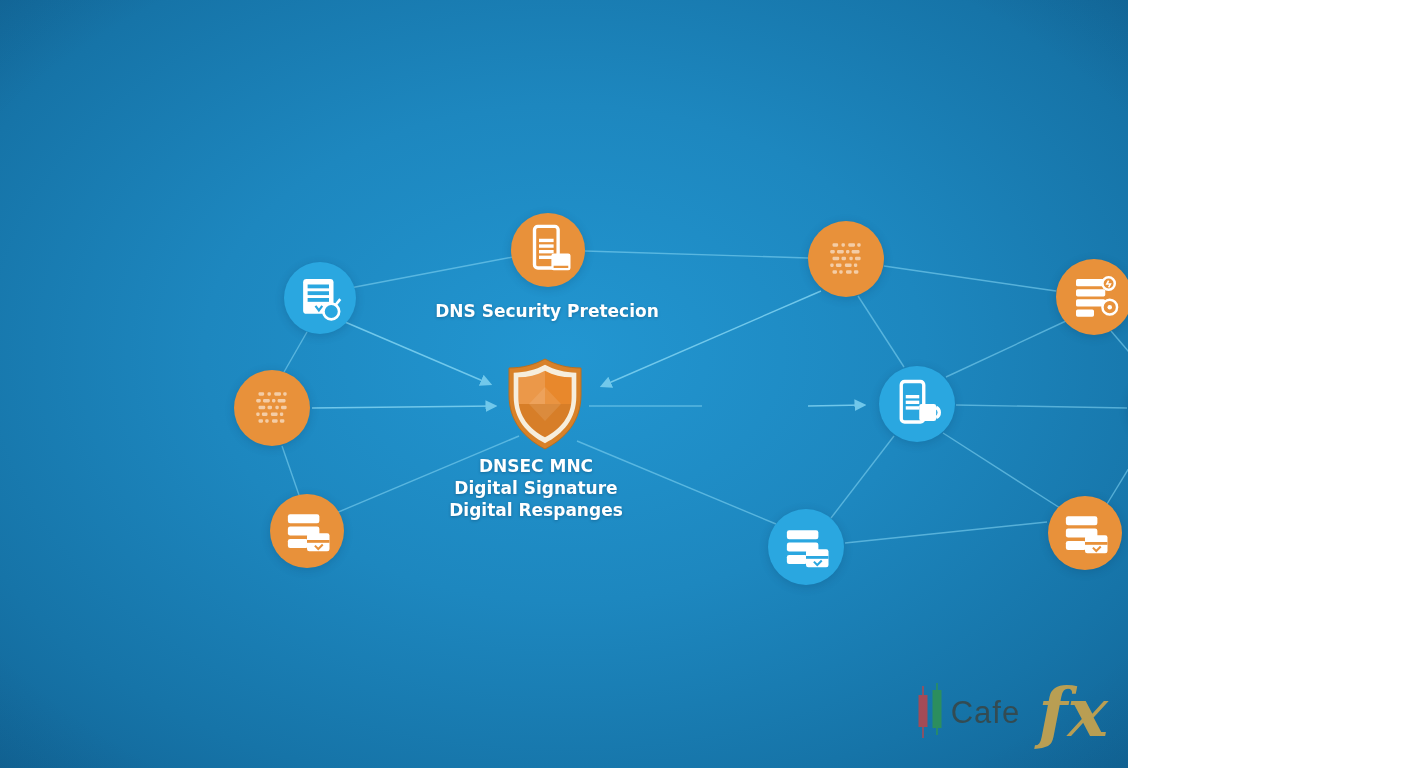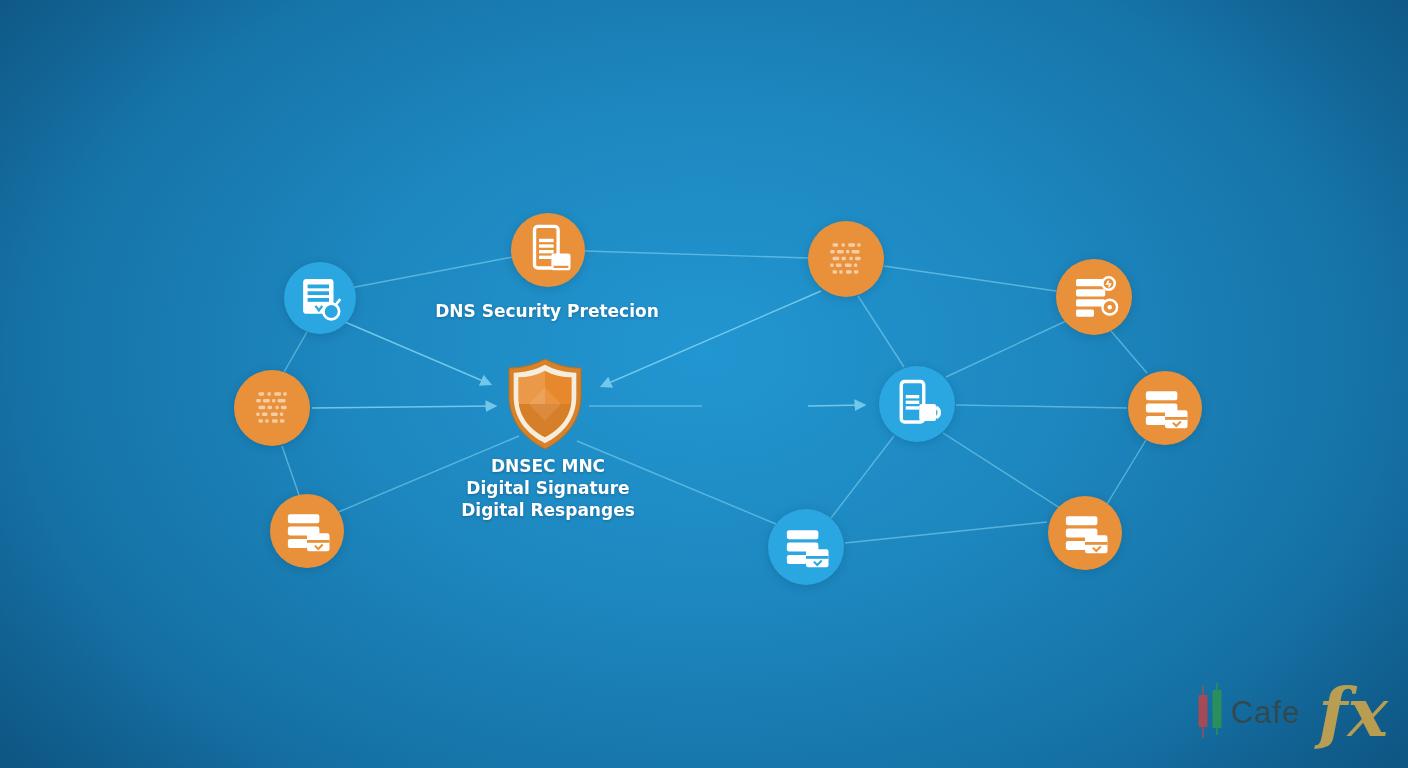--- a/index.html
+++ b/index.html
@@ -1,18 +1,18 @@
 <!DOCTYPE html>
 <html><head>
 <meta charset="utf-8">
 <style>
   html,body{margin:0;padding:0;}
   #stage{
     position:relative;
-    width:1408px;height:768px;
+    width:1128px;height:768px;
     overflow:hidden;
     background:
       radial-gradient(ellipse 900px 620px at 50% 46%, #2296d1 0%, #1d87bf 40%, #1674a8 72%, #105f90 100%);
     font-family:"DejaVu Sans","Liberation Sans",sans-serif;
   }
   #stage::after{
     content:"";position:absolute;inset:0;pointer-events:none;
     background:radial-gradient(ellipse 1100px 760px at 50% 50%, rgba(0,0,0,0) 62%, rgba(4,34,60,.28) 100%);
   }
   #connector-svg{position:absolute;left:0;top:0;z-index:1;}
@@ -28,21 +28,21 @@
   .node-icon svg{display:block;width:100%;height:100%;}
   #shield{position:absolute;left:505px;top:357px;width:80px;height:95px;z-index:3;}
   .label{
     position:absolute;z-index:4;transform:translateX(-50%);
     text-align:center;font-weight:700;color:#fff;
     text-shadow:0 1px 3px rgba(4,30,55,.3);
     white-space:nowrap;
   }
   .label span{display:block;}
   #label-protection{left:547px;top:301px;font-size:17px;}
-  #label-shield{left:548px;top:455px;font-size:17px;line-height:22px;}
+  #label-shield{left:536px;top:455px;font-size:17px;line-height:22px;}
   #label-validation{left:753px;top:387px;font-size:17px;line-height:22px;color:#93d9f5;text-shadow:none;}
   #label-response{left:917px;top:456px;font-size:18px;line-height:22px;}
   #watermark{
     position:absolute;right:20px;bottom:22px;z-index:5;
     display:flex;align-items:center;opacity:.92;
   }
   #watermark .candles{width:32px;height:58px;margin-right:4px;}
   #watermark .brand-main{
     font-family:Liberation Sans, sans-serif;
     font-size:31px;color:#3b433f;letter-spacing:1px;opacity:.88;line-height:1;

